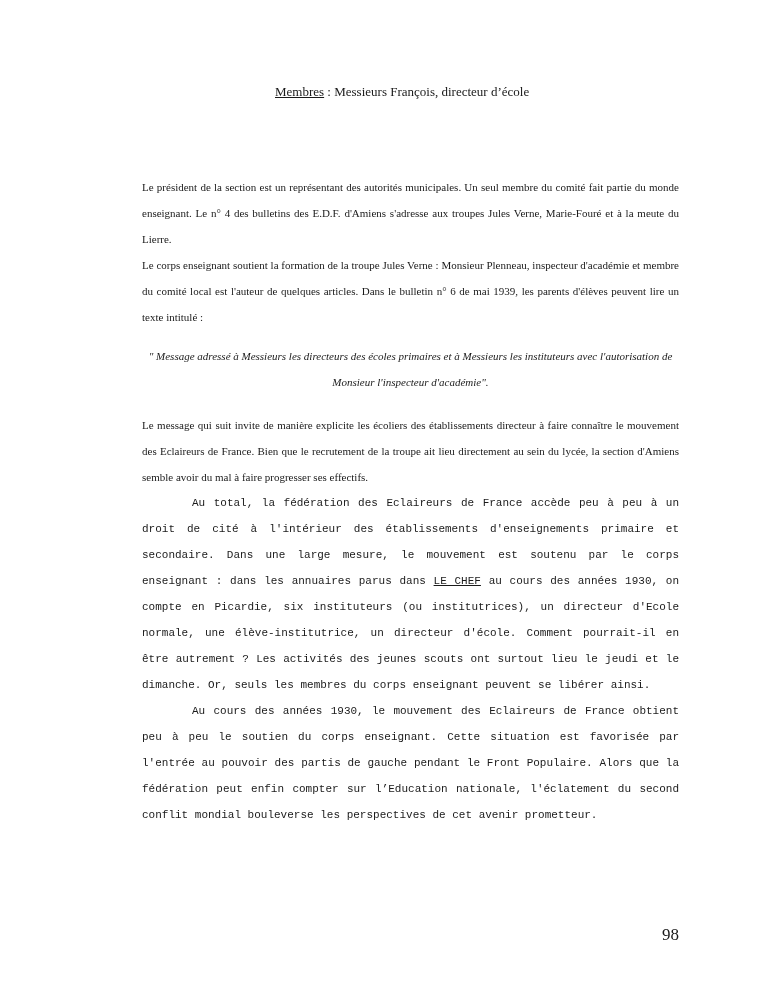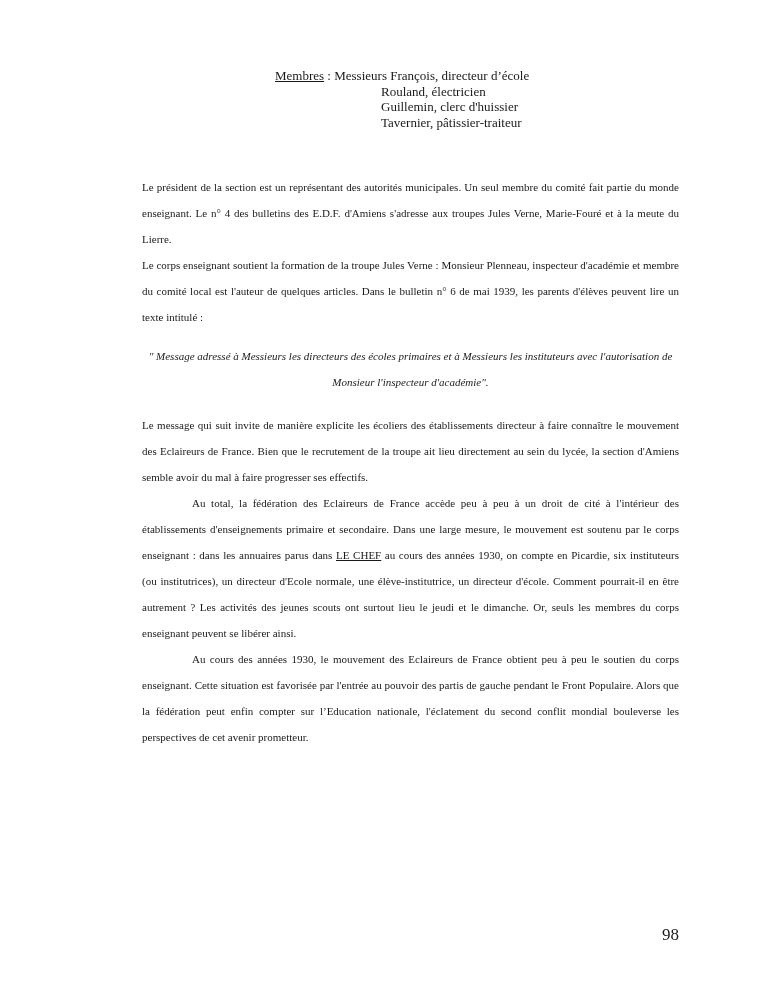--- a/index.html
+++ b/index.html
@@ -11,21 +11,21 @@
     position: relative;
     width: 765px;
     height: 990px;
     background: #ffffff;
     color: #1a1a1a;
     font-family: "Liberation Serif", "DejaVu Serif", serif;
     overflow: hidden;
   }
   .committee-block {
     position: absolute;
-    top: 68px;
+    top: 84px;
     left: 275px;
     font-size: 13px;
     line-height: 15.5px;
     white-space: nowrap;
   }
   .committee-line .label {
     text-decoration: underline;
   }
   .committee-members-rest {
     margin-left: 106px;
@@ -38,20 +38,21 @@
     font-size: 11px;
     line-height: 26px;
     text-align: justify;
   }
   .body-text p {
     margin: 0;
     padding: 0;
   }
   .para-indent {
     text-indent: 50px;
+    font-family: Liberation Mono, monospace;
   }
   .quote-block {
     margin: 13px 0 17px 0 !important;
     text-align: center;
     font-style: italic;
   }
   .underlined {
     text-decoration: underline;
   }
   .page-number {
@@ -64,25 +65,20 @@
 </style>
 </head>
 <body>
 
 <div class="page">
 
   <div class="committee-block">
     <div class="committee-line">
       <span class="label">Membres</span><span> : </span><span>Messieurs François, directeur d’école</span>
     </div>
-    <div class="committee-members-rest">
-      <div>Rouland, électricien</div>
-      <div>Guillemin, clerc d'huissier</div>
-      <div>Tavernier, pâtissier-traiteur</div>
-    </div>
   </div>
 
   <div class="body-text">
     <p>Le président de la section est un représentant des autorités municipales. Un seul membre du comité fait partie du monde enseignant. Le n° 4 des bulletins des E.D.F. d'Amiens s'adresse aux troupes Jules Verne, Marie-Fouré et à la meute du Lierre.</p>
     <p>Le corps enseignant soutient la formation de la troupe Jules Verne : Monsieur Plenneau, inspecteur d'académie et membre du comité local est l'auteur de quelques articles. Dans le bulletin n° 6 de mai 1939, les parents d'élèves peuvent lire un texte intitulé :</p>
     <p class="quote-block">" Message adressé à Messieurs les directeurs des écoles primaires et à Messieurs les instituteurs avec l'autorisation de Monsieur l'inspecteur d'académie".</p>
     <p>Le message qui suit invite de manière explicite les écoliers des établissements directeur à faire connaître le mouvement des Eclaireurs de France. Bien que le recrutement de la troupe ait lieu directement au sein du lycée, la section d'Amiens semble avoir du mal à faire progresser ses effectifs.</p>
     <p class="para-indent"><span>Au total, la fédération des Eclaireurs de France accède peu à peu à un droit de cité à l'intérieur des établissements d'enseignements primaire et secondaire. Dans une large mesure, le mouvement est soutenu par le corps enseignant : dans les annuaires parus dans </span><span class="underlined">LE CHEF</span><span> au cours des années 1930, on compte en Picardie, six instituteurs (ou institutrices), un directeur d'Ecole normale, une élève-institutrice, un directeur d'école. Comment pourrait-il en être autrement ? Les activités des jeunes scouts ont surtout lieu le jeudi et le dimanche. Or, seuls les membres du corps enseignant peuvent se libérer ainsi.</span></p>
     <p class="para-indent">Au cours des années 1930, le mouvement des Eclaireurs de France obtient peu à peu le soutien du corps enseignant. Cette situation est favorisée par l'entrée au pouvoir des partis de gauche pendant le Front Populaire. Alors que la fédération peut enfin compter sur l’Education nationale, l'éclatement du second conflit mondial bouleverse les perspectives de cet avenir prometteur.</p>
   </div>

